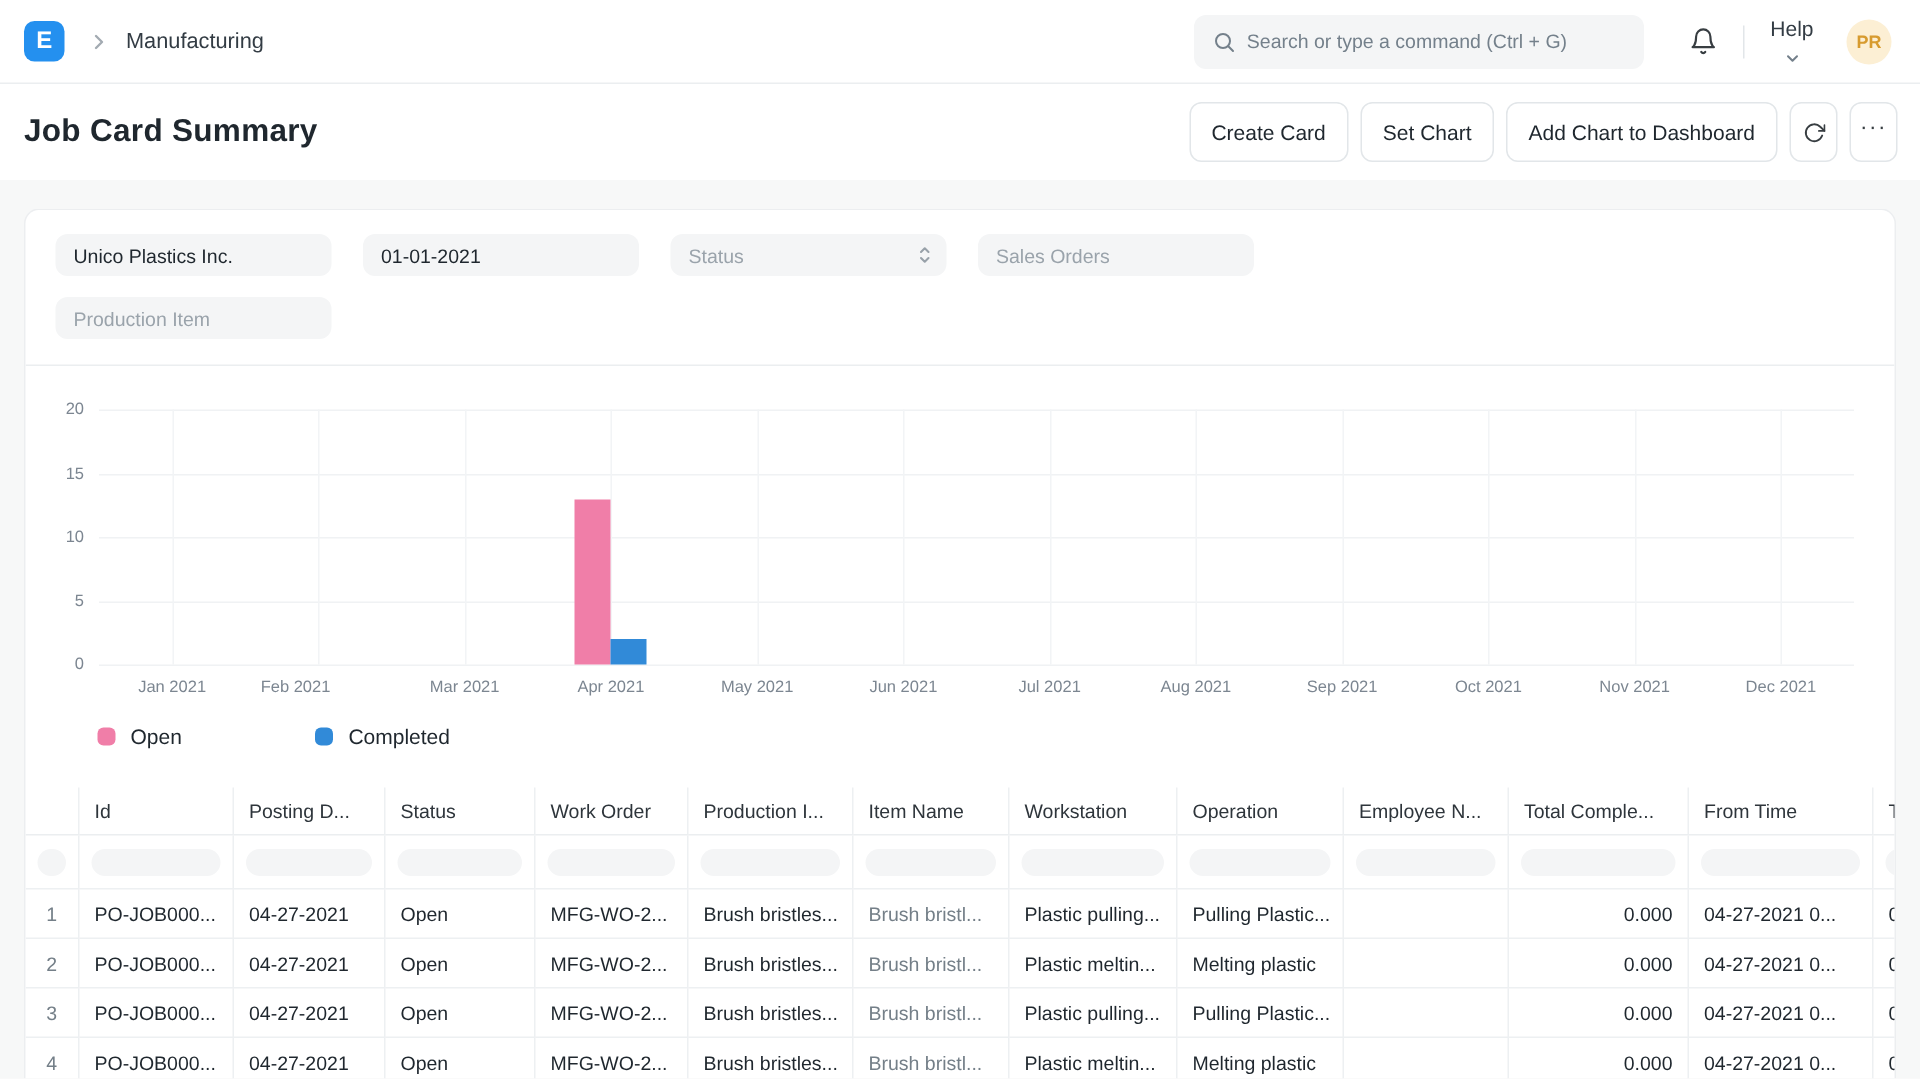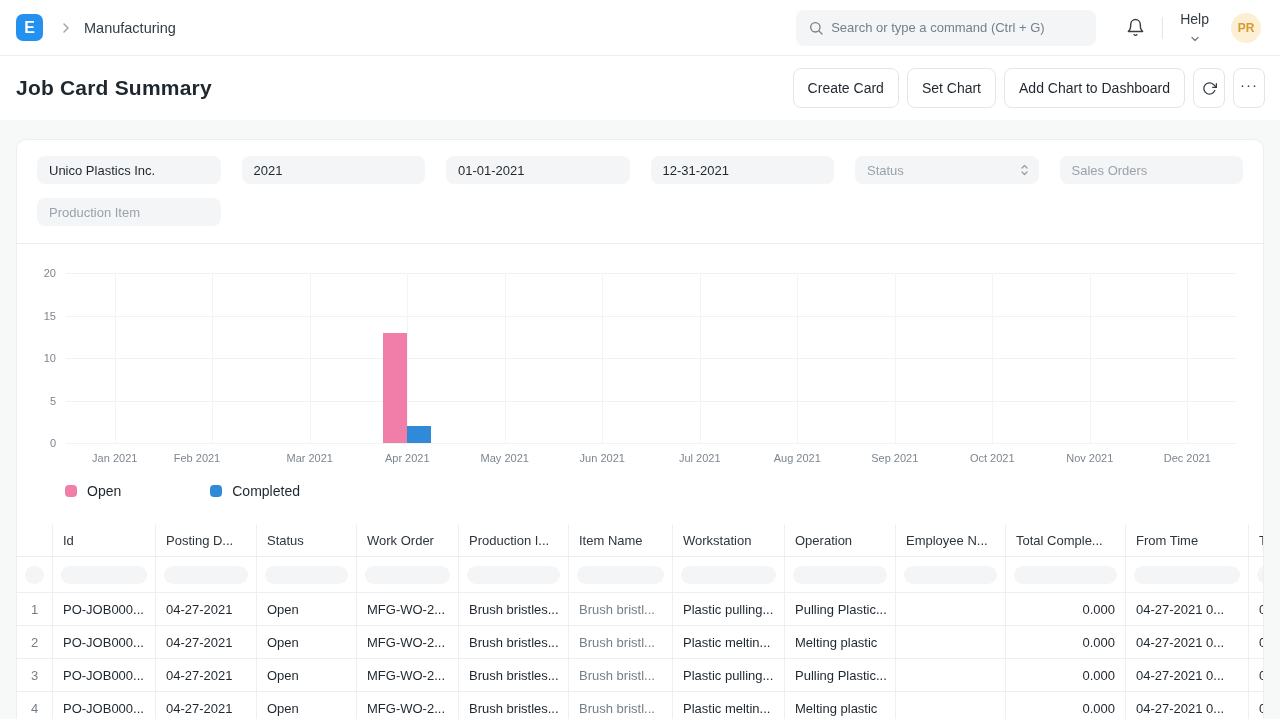--- a/index.html
+++ b/index.html
@@ -135,27 +135,21 @@
 
 <div class="content">
   <div class="card">
 
     <div class="filters">
         <div class="filter-row">
           <div class="pill">
             <span>Unico Plastics Inc.</span>
           </div>
           <div class="pill">
-            <span>2021</span>
-          </div>
-          <div class="pill">
             <span>01-01-2021</span>
-          </div>
-          <div class="pill">
-            <span>12-31-2021</span>
           </div>
           <div class="pill ph">
             <span>Status</span>
             <span class="sel-ic"><svg width="9" height="14" viewBox="0 0 9 14" fill="none" stroke="#98A1A9" stroke-width="1.4" stroke-linecap="round" stroke-linejoin="round">
                 <polyline points="2 5 4.5 2.5 7 5"></polyline>
                 <polyline points="2 9 4.5 11.5 7 9"></polyline>
               </svg></span>
           </div>
           <div class="pill ph">
             <span>Sales Orders</span>

